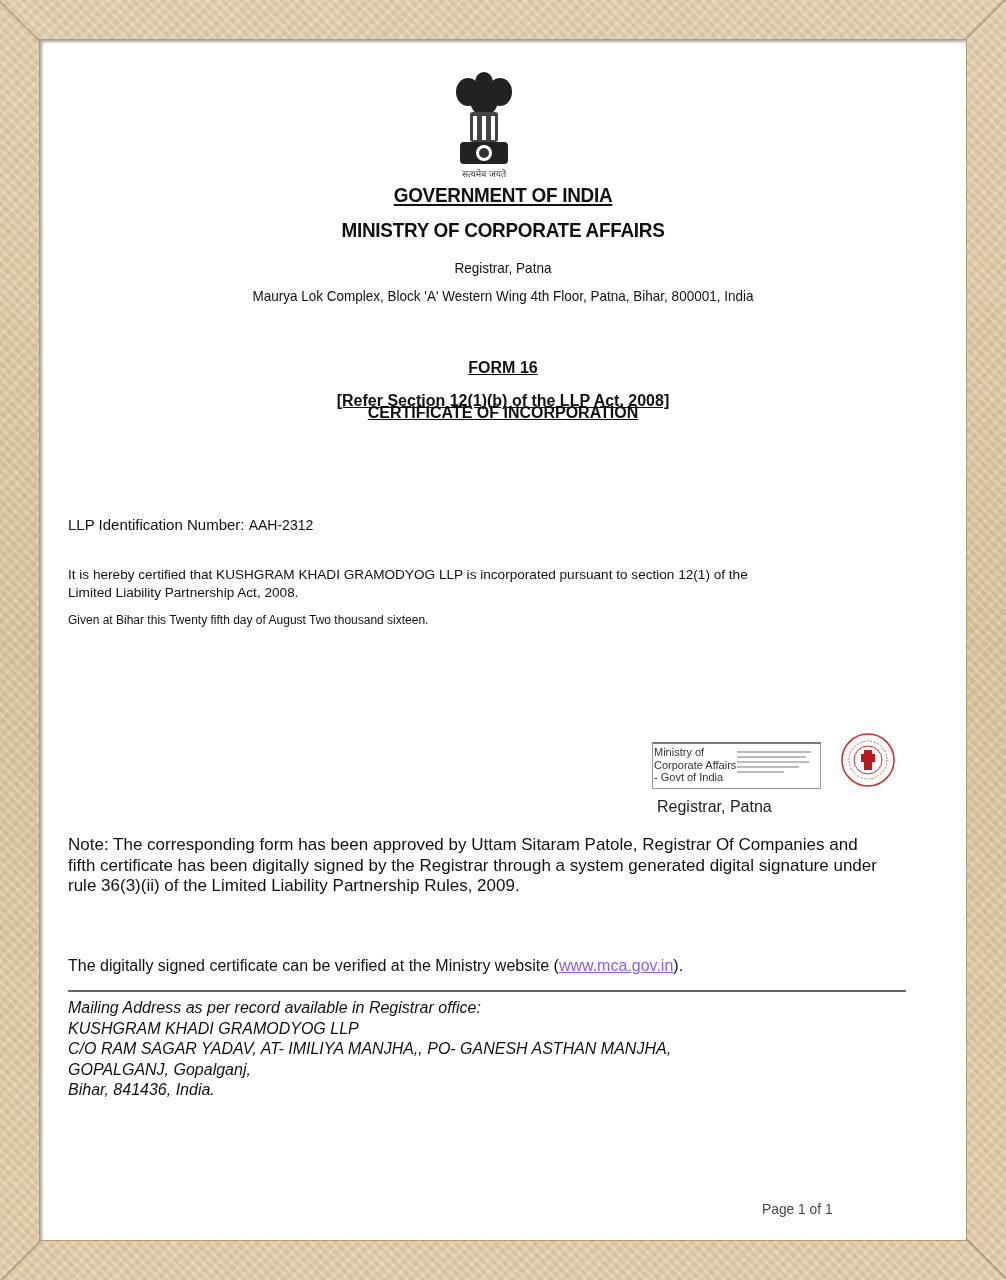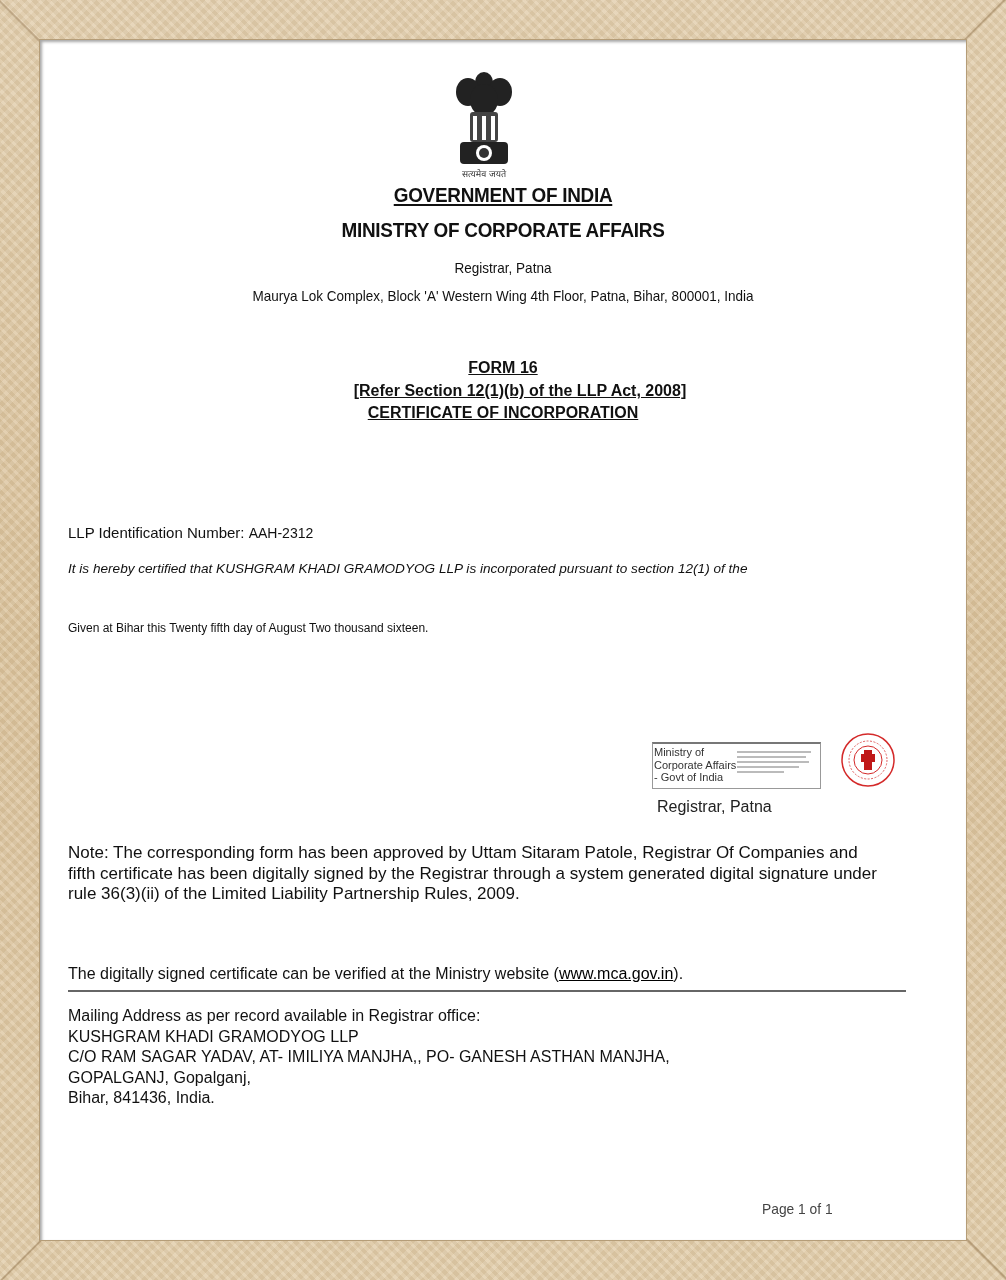--- a/index.html
+++ b/index.html
@@ -22,37 +22,37 @@
   }
   .c { position: absolute; left: 0; width: 100%; text-align: center; color: #111; }
   .cond { font-family: "Liberation Sans Narrow", "Liberation Sans", sans-serif; }
   .sans { font-family: "Liberation Sans", sans-serif; }
   .emblem { position: absolute; left: 400px; top: 20px; width: 88px; height: 120px; }
   .h1 { top: 143px; font-size: 21px; font-weight: bold; text-decoration: underline; letter-spacing: -0.3px; transform: scaleX(0.9); }
   .h2 { top: 178px; font-size: 21px; font-weight: bold; letter-spacing: -0.3px; transform: scaleX(0.9); }
   .sub1 { top: 219px; font-size: 15px; transform: scaleX(0.9); }
   .sub2 { top: 247px; font-size: 15px; transform: scaleX(0.9); }
   .f1 { top: 319px; font-size: 16px; font-weight: bold; text-decoration: underline; }
-  .f2 { top: 342px; font-size: 16px; font-weight: bold; text-decoration: underline; padding-left: 17px; }
+  .f2 { top: 352px; font-size: 16px; font-weight: bold; text-decoration: underline; }
   .f3 { top: 364px; font-size: 16px; font-weight: bold; text-decoration: underline; }
-  .t { position: absolute; left: 28px; color: #111; font-family: "Liberation Sans", sans-serif; margin-top: 8px; }
+  .t { position: absolute; left: 28px; color: #111; font-family: "Liberation Sans", sans-serif; }
   .llp { top: 476px; font-size: 15px; }
-  .cert { top: 512px; font-size: 13.6px; line-height: 18px; width: 840px; font-style: italic; }
+  .cert { top: 526px; font-size: 13.6px; line-height: 18px; width: 840px; }
   .given { top: 573px; font-size: 12px; }
   .sigbox { position: absolute; left: 612px; top: 702px; width: 167px; height: 44px; border: 1px solid #999; border-top: 2px solid #777; background: #fff; }
   .sigbox .lbl { position: absolute; left: 1px; top: 2px; font-size: 11px; line-height: 12.5px; color: #333; font-family: "Liberation Sans", sans-serif; }
   .sigbox .fine { position: absolute; left: 84px; top: 7px; width: 78px; }
   .sigbox .fine div { height: 2px; background: #bbb; margin-bottom: 3px; }
   .seal { position: absolute; left: 800px; top: 692px; width: 56px; height: 56px; }
   .reg { position: absolute; left: 617px; top: 758px; font-size: 16px; color: #222; font-family: "Liberation Sans", sans-serif; }
   .note { top: 795px; font-size: 17px; line-height: 20.5px; width: 860px; transform-origin: 0 0; }
   .verify { top: 917px; font-size: 16px; }
-  .verify a { color: #000000; text-decoration: underline; }
+  .verify a { color: #8b5cf6; text-decoration: underline; }
   .hr { position: absolute; left: 28px; top: 950px; width: 838px; height: 2px; background: #666; }
-  .mail { top: 958px; font-size: 16px; line-height: 20.5px; }
+  .mail { top: 958px; font-size: 16px; line-height: 20.5px; font-style: italic; }
   .page { position: absolute; left: 722px; top: 1160px; font-size: 15px; color: #444; font-family: "Liberation Sans", sans-serif; transform: scaleX(0.92); transform-origin: 0 0; }
 </style>
 </head>
 <body>
 
 <div class="frame"></div>
 <div class="miter" style="left:0;top:0;width:57px;transform:rotate(45deg);"></div>
 <div class="miter" style="left:1006px;top:0;width:57px;transform:rotate(135deg);"></div>
 <div class="miter" style="left:0;top:1280px;width:57px;transform:rotate(-45deg);"></div>
 <div class="miter" style="left:1006px;top:1280px;width:57px;transform:rotate(-135deg);"></div>
@@ -84,20 +84,21 @@
   <div class="c sans f1">FORM 16</div>
   <div class="c sans f2">[Refer Section 12(1)(b) of the LLP Act, 2008]</div>
   <div class="c sans f3">CERTIFICATE OF INCORPORATION</div>
 
   <div class="t llp">
     <span>LLP Identification Number:</span>
     <span style="font-size:14px">AAH-2312</span>
   </div>
   <div class="t cert">
     <div>It is hereby certified that KUSHGRAM KHADI GRAMODYOG LLP is incorporated pursuant to section 12(1) of the</div>
+    <div>Limited Liability Partnership Act, 2008.</div>
   </div>
   <div class="t given">Given at Bihar this Twenty fifth day of August Two thousand sixteen.</div>
 
   <div class="sigbox">
     <div class="lbl">
       <div>Ministry of</div>
       <div>Corporate Affairs</div>
       <div>- Govt of India</div>
     </div>
     <div class="fine">

